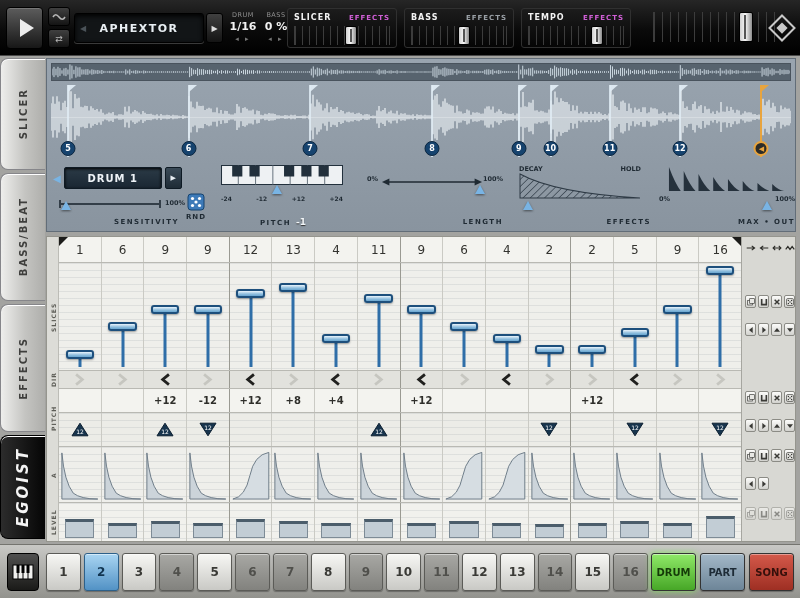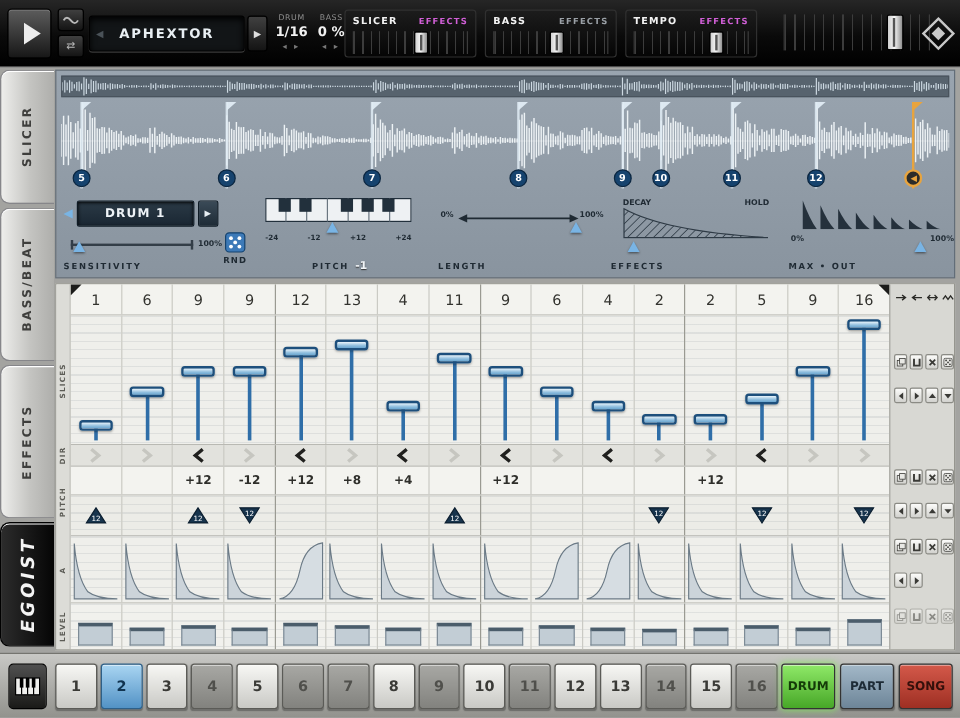--- a/index.html
+++ b/index.html
@@ -56,21 +56,21 @@
 .wcircle.yellow{background:#2c2c29;border:2px solid #e8a43e;color:#e8a43e;font-size:7px}
 
 
 .params{position:absolute;left:4px;top:104px;right:4px;height:66px}
 .psec{position:absolute;top:0;height:100%}
 #secBank{left:2px;width:156px}
 #secPitch{left:162px;width:140px}
 #secLen{left:314px;width:138px}
 #secEnv{left:458px;width:142px}
 #secMax{left:606px;width:138px}
-.plabel{position:absolute;bottom:3px;left:0;right:0;text-align:left;font-size:7px;font-weight:bold;letter-spacing:1.5px;color:#1f2a33}
+.plabel{position:absolute;bottom:3px;left:0;right:0;text-align:right;font-size:7px;font-weight:bold;letter-spacing:1.5px;color:#1f2a33}
 .minmax{position:absolute;font-size:6.5px;font-weight:bold;color:#1f2a33}
 .pg{position:absolute}
 .hline{position:absolute;left:0;right:0;top:6px;height:2px;background:#333e48}
 .hline::before,.hline::after{content:'';position:absolute;top:-3px;width:2px;height:8px;background:#333e48}
 .hline::before{left:0}.hline::after{right:0}
 .tri-up{position:absolute;width:0;height:0;border-left:5px solid transparent;border-right:5px solid transparent;border-bottom:9px solid #79b4e4;transform:translateX(-50%);filter:drop-shadow(0 1px 1px rgba(0,0,0,.5))}
 .bank-row{position:absolute;left:0;top:4px;display:flex;align-items:center;gap:3px}
 .bank-prev{color:#79b4e4;font-size:10px}
 .bank-box{width:98px;height:22px;background:linear-gradient(#2b3a46,#1a2733);border:1px solid #0e1a24;border-radius:2px;display:flex;align-items:center;justify-content:center;color:#eef3f7;font-size:10px;font-weight:bold;letter-spacing:1px;box-shadow:inset 0 1px 3px #000}
 .bank-next{width:17px;height:22px;background:linear-gradient(#3a4a57,#1e2b36);border:1px solid #0e1a24;border-radius:2px;color:#e8eef3;font-size:7px;display:flex;align-items:center;justify-content:center}

